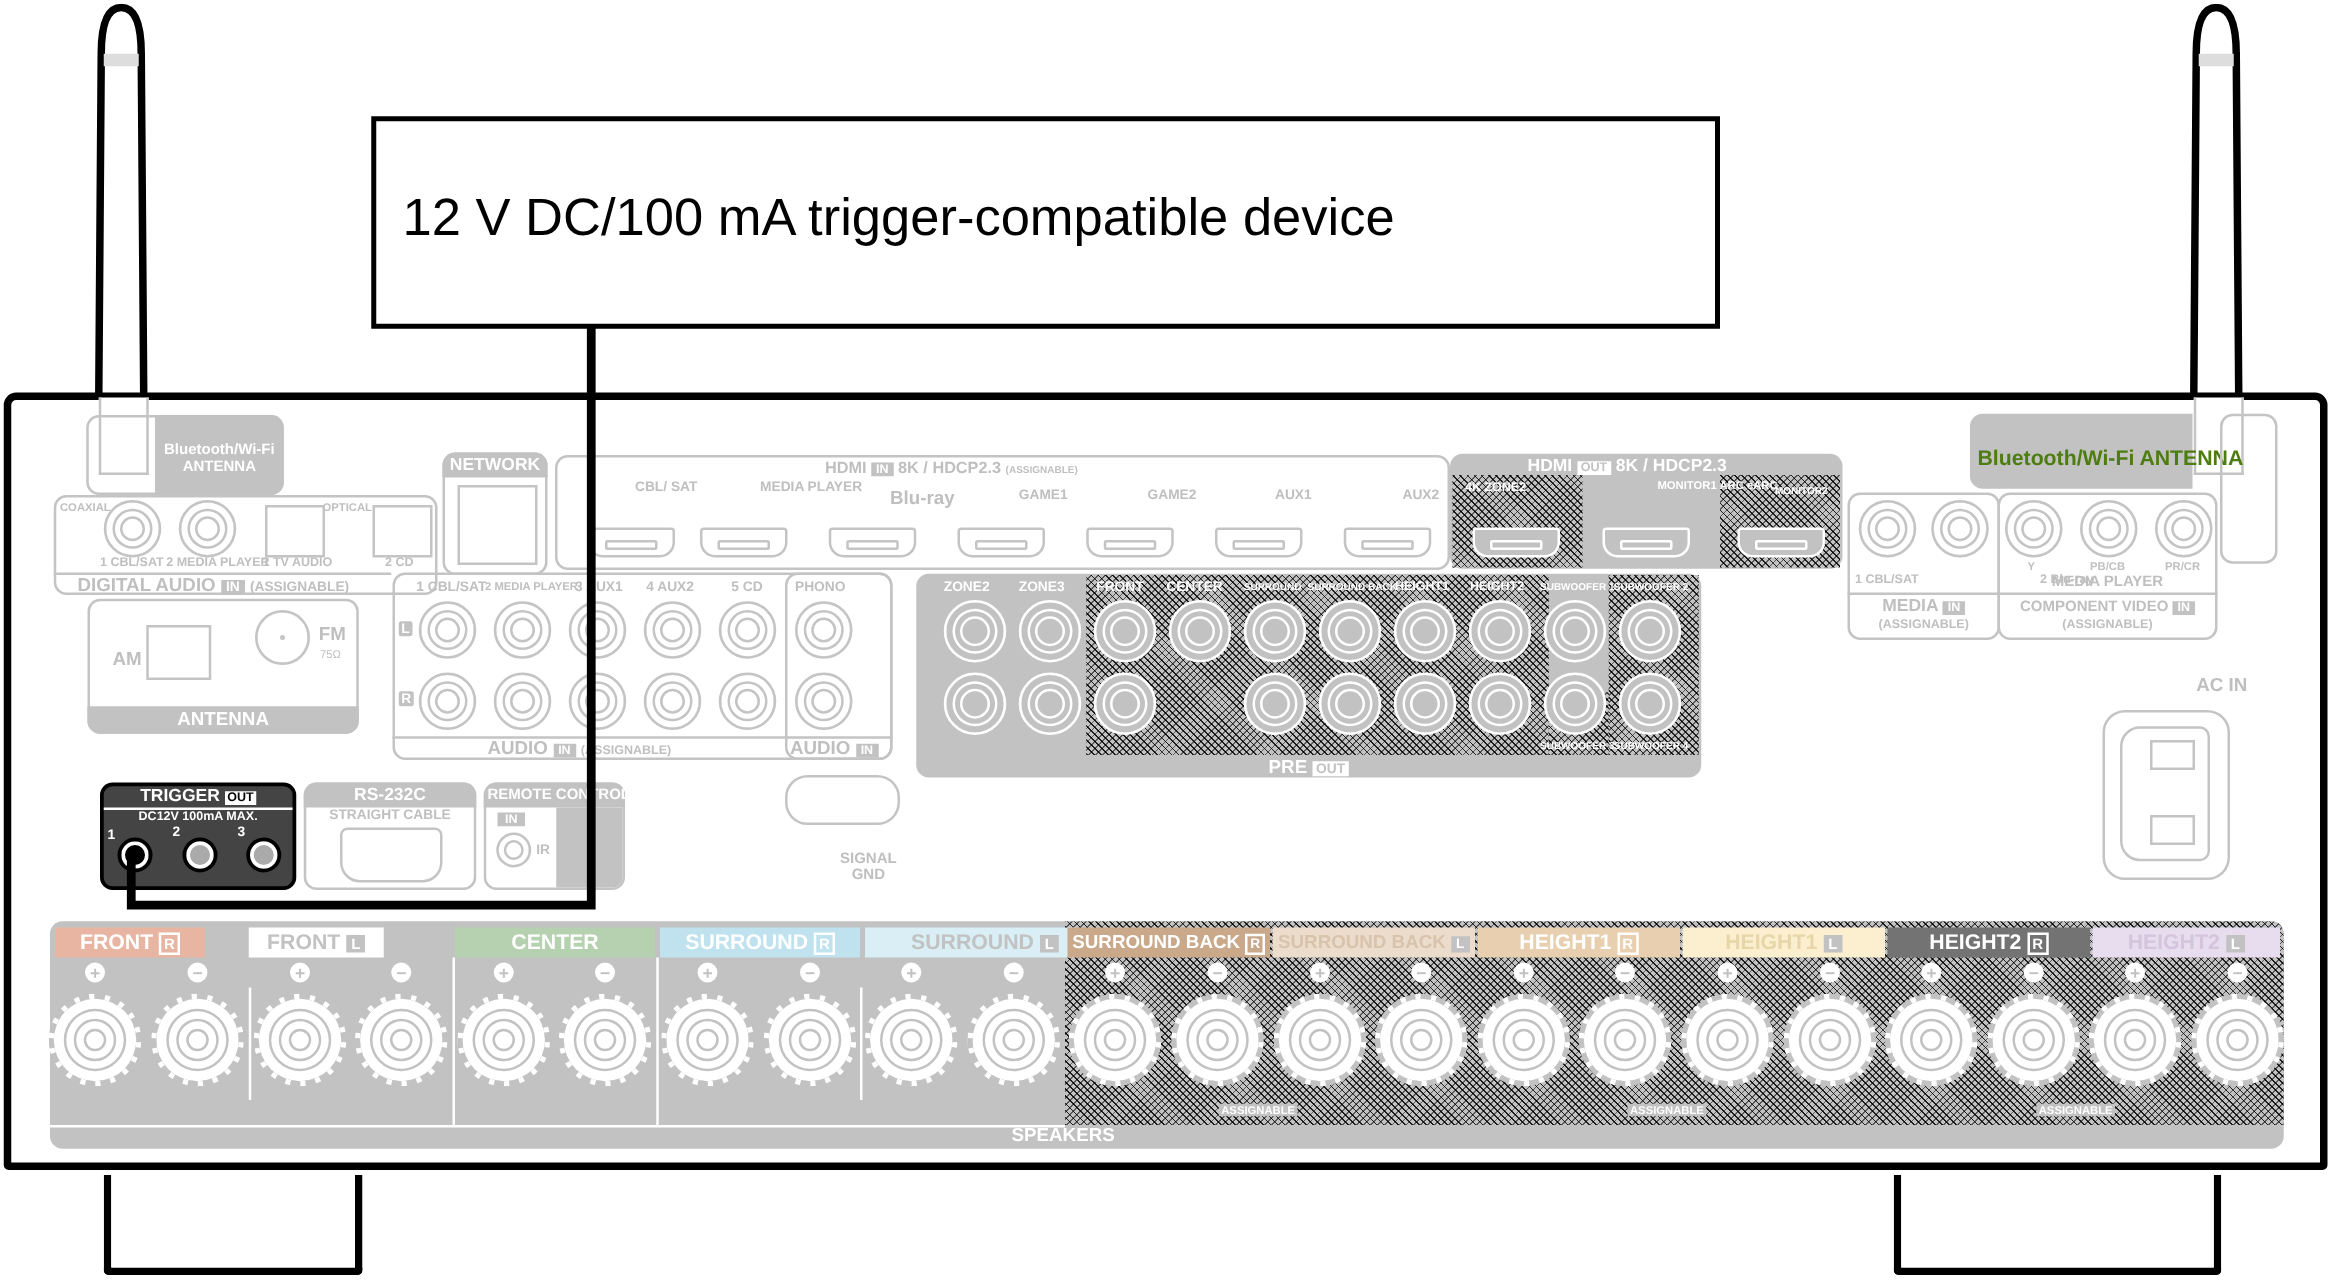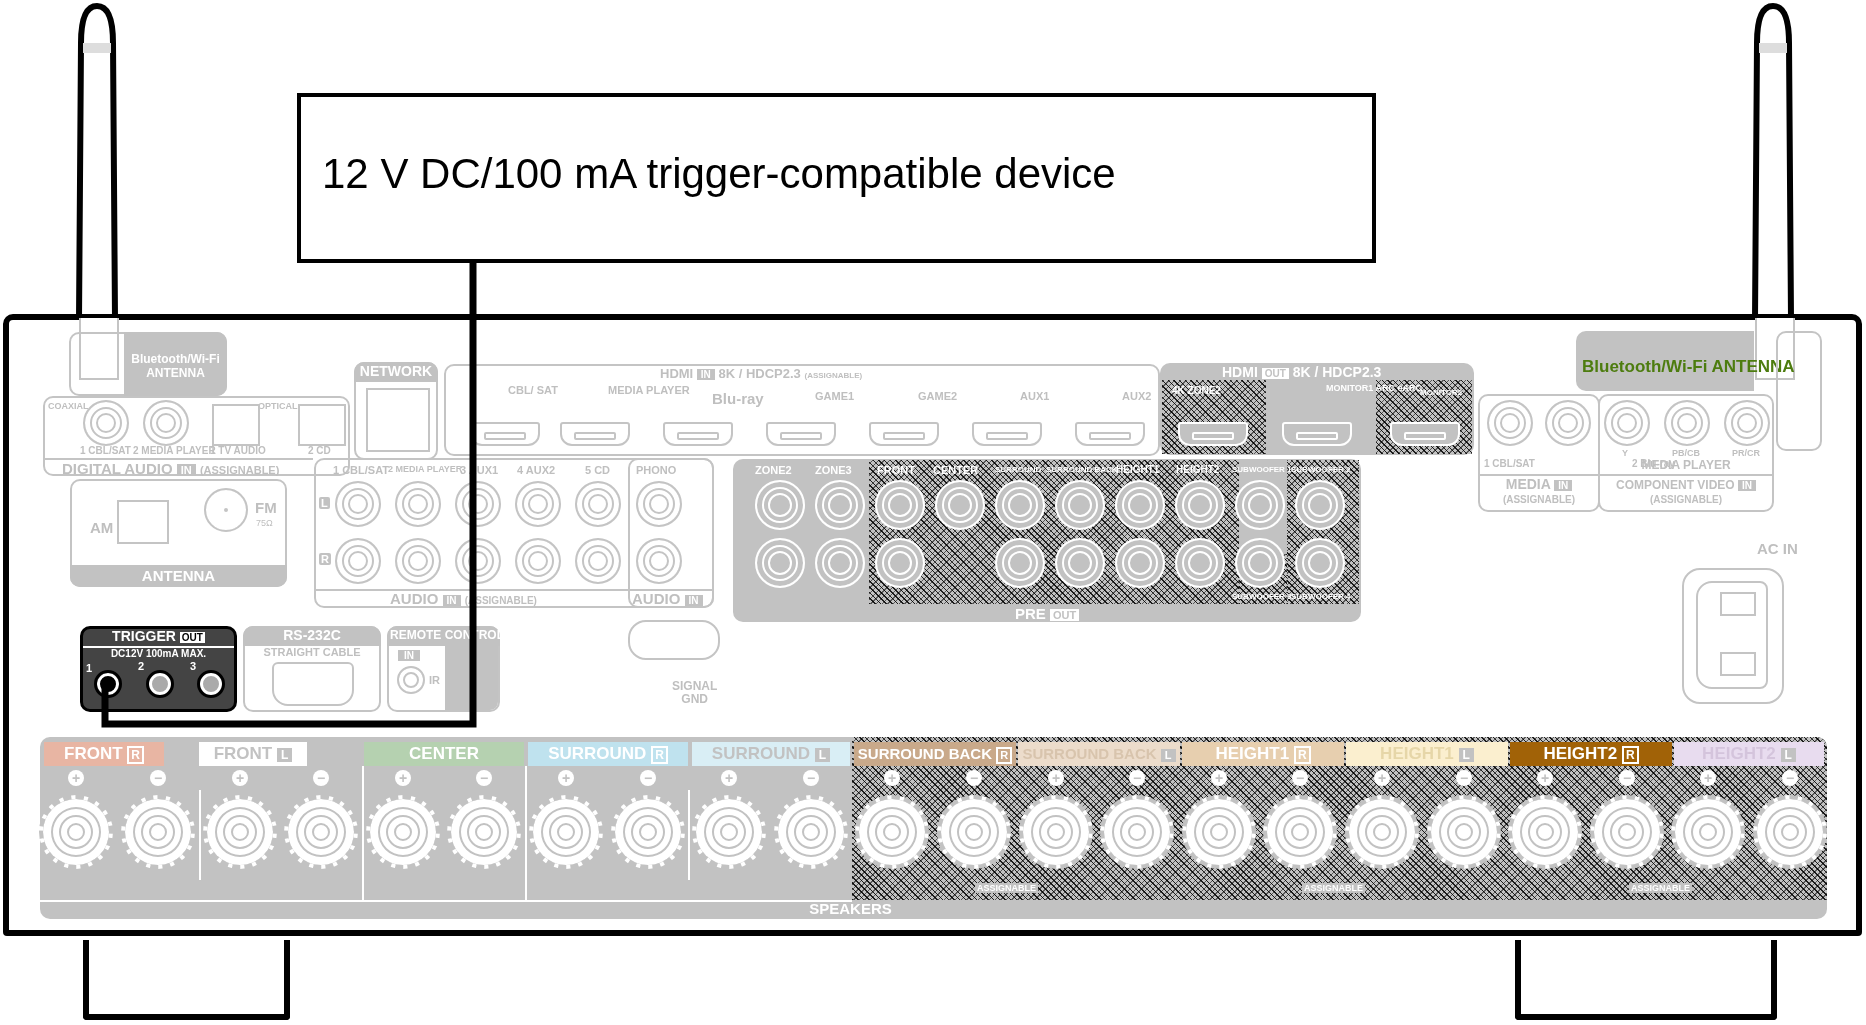--- a/index.html
+++ b/index.html
@@ -277,26 +277,26 @@
 <div class="abs" style="left:40px;top:737px;width:1787px;height:182px;background:#c2c2c2;border-radius:10px;"></div>
 <div class="abs hatch" style="left:852px;top:737px;width:975px;height:163px;border-radius:0 10px 0 0;"></div>
 <div class="abs" style="left:40px;top:900px;width:812px;height:2px;background:#fff;"></div>
 <div class="lbl" style="left:40px;top:900px;width:1787px;text-align:center;font-size:15px;color:#fff;transform:translateX(-83px);">SPEAKERS</div>
 
 <div class="abs" style="left:44px;top:742px;width:1780px;height:24px;">
   <div class="spk-head" style="left:0;width:120px;background:#e8b5a3;"><span>FRONT</span> <span class="tag" style="background:transparent;border:2px solid #fff;padding:0 2px;font-size:12px;line-height:14px;">R</span></div>
   <div class="spk-head" style="left:155px;width:108px;color:#c2c2c2;background:#fff;"><span>FRONT</span> <span class="tag" style="font-size:12px;line-height:14px;">L</span></div>
   <div class="spk-head" style="left:320px;width:160px;background:#b5d1b0;"><span>CENTER</span></div>
   <div class="spk-head" style="left:484px;width:160px;background:#bfe2ee;"><span>SURROUND</span> <span class="tag" style="background:transparent;border:2px solid #fff;padding:0 2px;font-size:12px;line-height:14px;">R</span></div>
-  <div class="spk-head" style="left:648px;width:158px;color:#c2c2c2;background:#d9eef5;"><span>SURROUND</span> <span class="tag" style="font-size:12px;line-height:14px;">L</span></div>
+  <div class="spk-head" style="left:648px;width:144px;color:#c2c2c2;background:#d9eef5;padding-left:24px;"><span>SURROUND</span> <span class="tag" style="font-size:12px;line-height:14px;">L</span></div>
   <div class="spk-head" style="left:810px;width:162px;font-size:15px;background:#c9a98a;"><span>SURROUND BACK</span> <span class="tag" style="background:transparent;border:2px solid #fff;padding:0 2px;font-size:11px;line-height:13px;">R</span></div>
   <div class="spk-head" style="left:974px;width:162px;font-size:15px;color:#d8c4ad;background:#ecdccb;"><span>SURROUND BACK</span> <span class="tag" style="font-size:11px;line-height:13px;">L</span></div>
   <div class="spk-head" style="left:1138px;width:162px;background:#e7cfaf;"><span>HEIGHT1</span> <span class="tag" style="background:transparent;border:2px solid #fff;padding:0 2px;font-size:12px;line-height:14px;">R</span></div>
   <div class="spk-head" style="left:1302px;width:162px;color:#e6d6a8;background:#fbefcf;"><span>HEIGHT1</span> <span class="tag" style="font-size:12px;line-height:14px;">L</span></div>
-  <div class="spk-head" style="left:1466px;width:162px;background:#a16207;"><span>HEIGHT2</span> <span class="tag" style="background:transparent;border:2px solid #fff;padding:0 2px;font-size:12px;line-height:14px;">R</span></div>
+  <div class="spk-head" style="left:1466px;width:162px;background:#737373;"><span>HEIGHT2</span> <span class="tag" style="background:transparent;border:2px solid #fff;padding:0 2px;font-size:12px;line-height:14px;">R</span></div>
   <div class="spk-head" style="left:1630px;width:150px;color:#d4c4dc;background:#e8dcef;"><span>HEIGHT2</span> <span class="tag" style="font-size:12px;line-height:14px;">L</span></div>
 </div>
 
 <div class="abs" style="left:362px;top:766px;width:2px;height:134px;background:#fff;"></div>
 <div class="abs" style="left:525px;top:766px;width:2px;height:134px;background:#fff;"></div>
 <div class="abs" style="left:199px;top:790px;width:2px;height:90px;background:#fff;"></div>
 <div class="abs" style="left:688px;top:790px;width:2px;height:90px;background:#fff;"></div>
 
 <div class="post" style="left:39px;top:795px;"></div>
 <div class="post" style="left:121px;top:795px;"></div>

